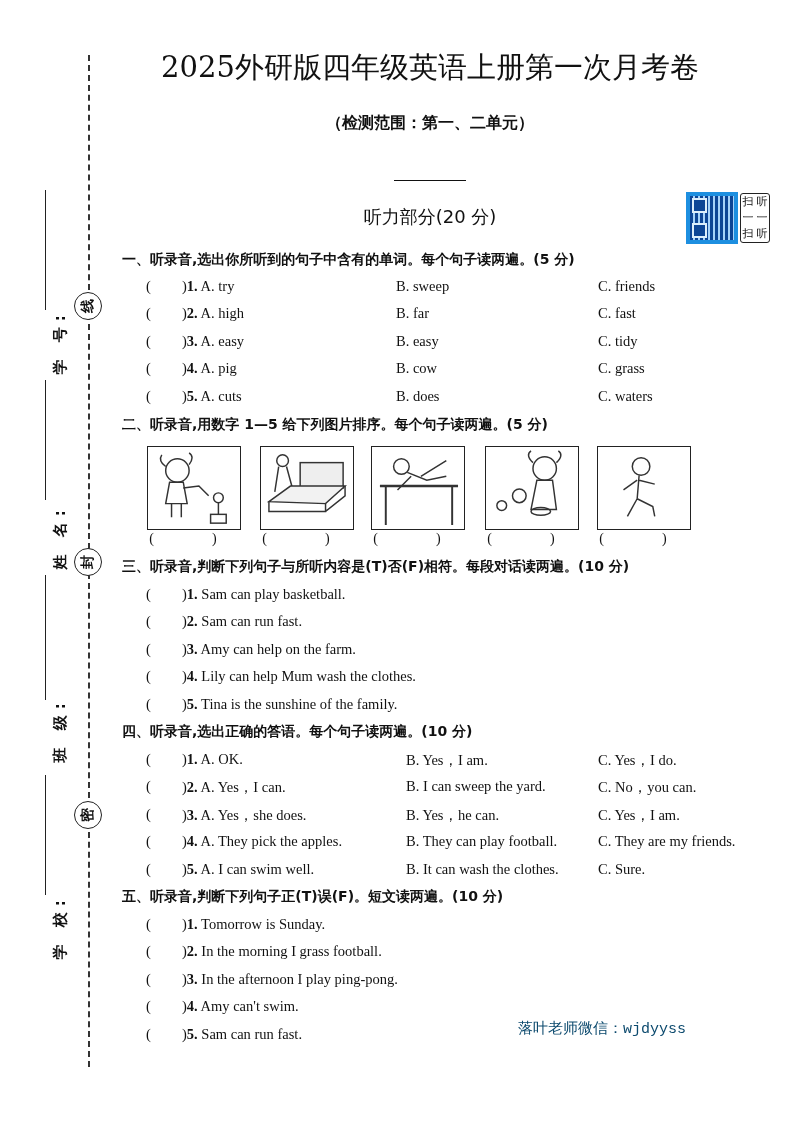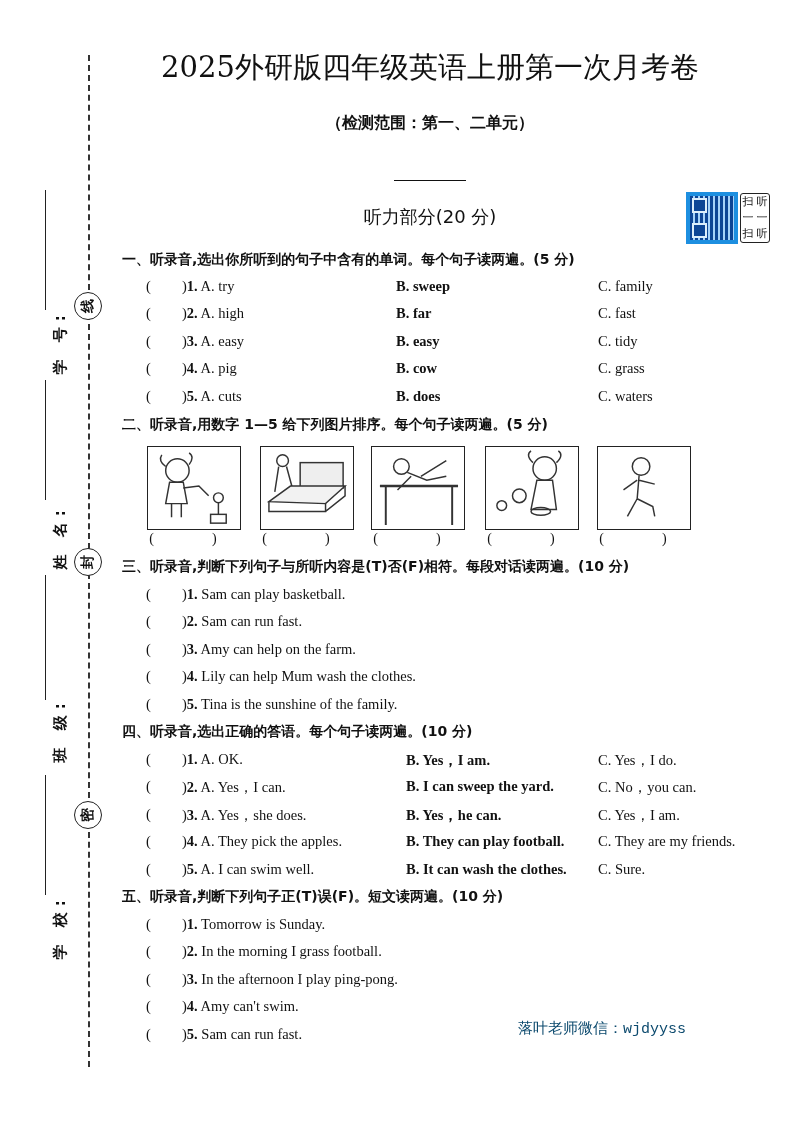--- a/index.html
+++ b/index.html
@@ -28,21 +28,21 @@
     .qr-label { position: absolute; left: 740px; top: 193px; width: 30px; height: 50px; border: 1.5px solid #222; border-radius: 3px; display: grid; grid-template-columns: 1fr 1fr; grid-template-rows: 1fr 1fr 1fr; font-family: "DejaVu Sans", sans-serif; font-size: 11px; text-align: center; line-height: 16px; }
 
     .part-title { position: absolute; left: 110px; width: 640px; top: 205px; text-align: center; font-family: "DejaVu Sans", sans-serif; font-size: 18px; }
 
     
     .section-head { position: absolute; left: 122px; font-family: "DejaVu Sans", sans-serif; font-size: 14px; font-weight: bold; white-space: nowrap; }
     .row { position: absolute; left: 146px; height: 20px; font-size: 14.5px; white-space: nowrap; }
     .row .paren { position: absolute; left: 0; top: 0; }
     .row .num { position: absolute; left: 38px; top: 0; }
     .row .num b { font-weight: bold; }
-    .row .optB { position: absolute; top: 0; font-weight: bold; }
+    .row .optB { position: absolute; top: 0; }
     .row .optC { position: absolute; top: 0; }
 
     
     .pic { position: absolute; top: 446px; width: 94px; height: 84px; border: 1.5px solid #222; background: #fff; overflow: hidden; }
     .pic svg { width: 100%; height: 100%; }
     .pic-paren { position: absolute; top: 530px; width: 94px; text-align: center; font-size: 14px; letter-spacing: 22px; }
 
     .footer { position: absolute; left: 518px; top: 1019px; font-family: Liberation Mono, monospace; font-size: 15px; color: #0c4a6e; }
   </style>
 </head>
@@ -78,21 +78,21 @@
   <span>听</span>
 </div>
 
 <div class="part-title">听力部分(20 分)</div>
 
 <div class="section-head" style="top:251px">一、听录音,选出你所听到的句子中含有的单词。每个句子读两遍。(5 分)</div>
 <div class="row" style="top:278px">
     <span class="paren">(</span>
     <span class="num" style="left:36px"><span>)</span><b>1.</b> <span>A. try</span></span>
     <span class="optB" style="left:250px">B. sweep</span>
-    <span class="optC" style="left:452px">C. family</span>
+    <span class="optC" style="left:452px">C. friends</span>
   </div>
 <div class="row" style="top:305px">
     <span class="paren">(</span>
     <span class="num" style="left:36px"><span>)</span><b>2.</b> <span>A. high</span></span>
     <span class="optB" style="left:250px">B. far</span>
     <span class="optC" style="left:452px">C. fast</span>
   </div>
 <div class="row" style="top:333px">
     <span class="paren">(</span>
     <span class="num" style="left:36px"><span>)</span><b>3.</b> <span>A. easy</span></span>

